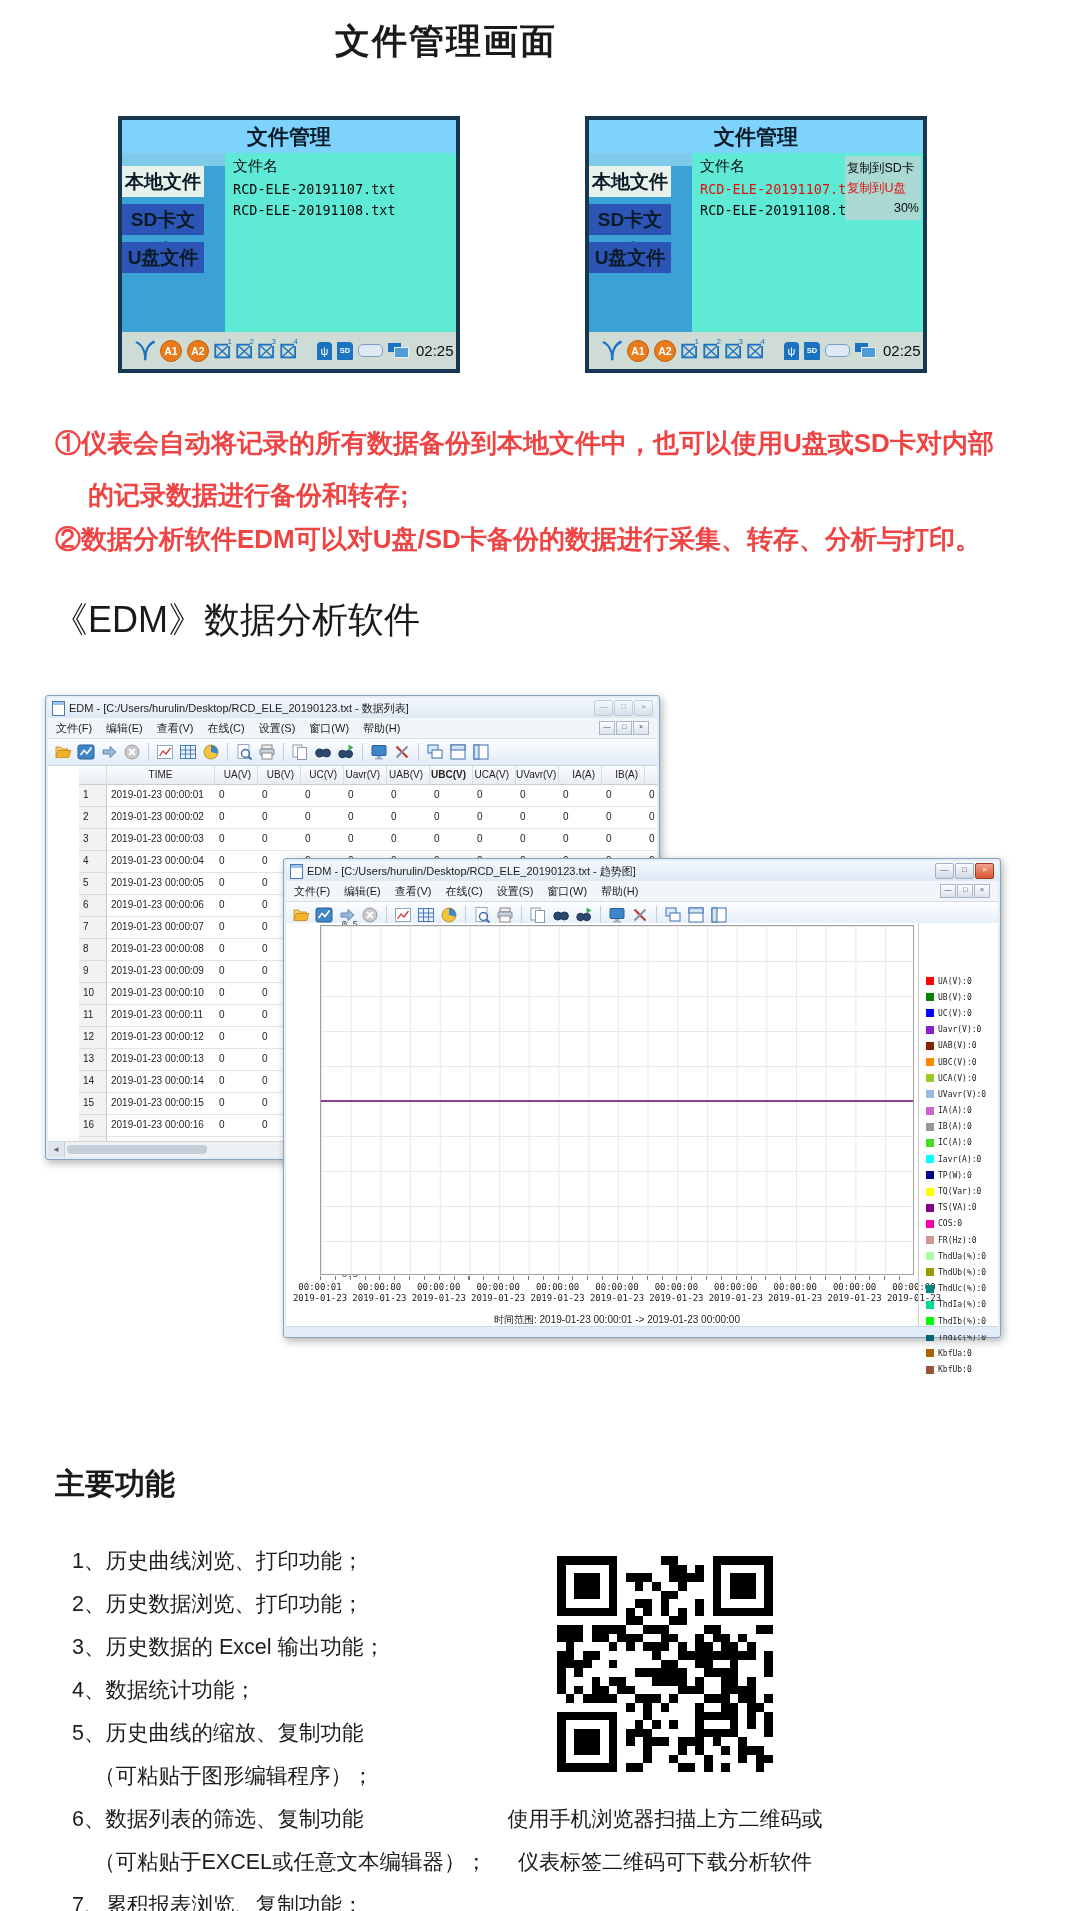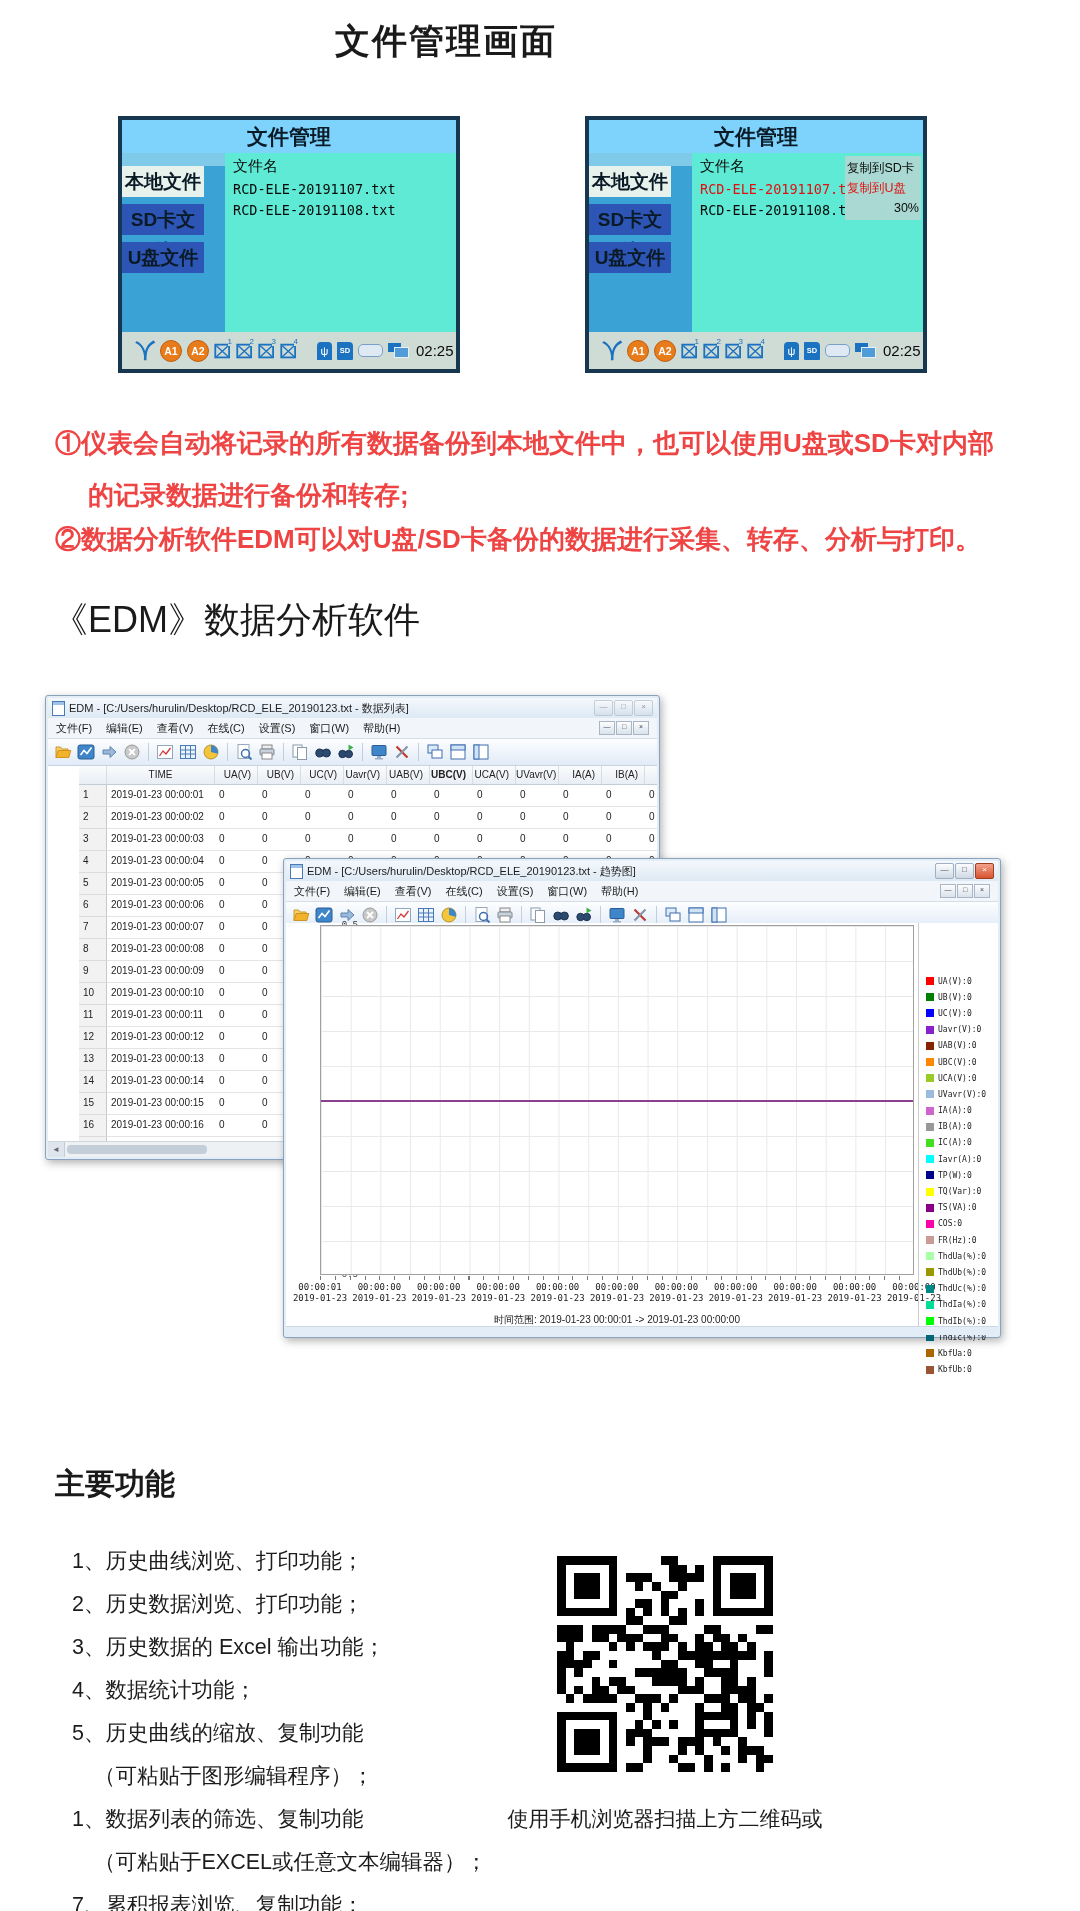--- a/index.html
+++ b/index.html
@@ -956,21 +956,21 @@
   </div>
 
   <div class="abs features-heading">主要功能</div>
   <div class="abs feat-list" id="features">
       <div class="fl">1、历史曲线浏览、打印功能；</div>
       <div class="fl">2、历史数据浏览、打印功能；</div>
       <div class="fl">3、历史数据的 Excel 输出功能；</div>
       <div class="fl">4、数据统计功能；</div>
       <div class="fl">5、历史曲线的缩放、复制功能</div>
       <div class="fl ind">（可粘贴于图形编辑程序）；</div>
-      <div class="fl">1、数据列表的筛选、复制功能</div>
+      <div class="fl">6、数据列表的筛选、复制功能</div>
       <div class="fl ind">（可粘贴于EXCEL或任意文本编辑器）；</div>
       <div class="fl">7、累积报表浏览、复制功能；</div>
     </div>
 
   <div class="abs qr-box">
     <svg id="qrsvg" width="216" height="216" viewBox="0 0 25 25" shape-rendering="crispEdges">
         <rect x="0" y="0" width="25" height="25" fill="#fff"></rect>
         <rect x="12" y="0" width="1" height="1"></rect>
         <rect x="13" y="0" width="1" height="1"></rect>
         <rect x="13" y="1" width="1" height="1"></rect>
@@ -1187,15 +1187,16 @@
         <rect x="18" y="0" width="7" height="7"></rect>
         <rect x="19" y="1" width="5" height="5" fill="#fff"></rect>
         <rect x="20" y="2" width="3" height="3"></rect>
         <rect x="0" y="18" width="7" height="7"></rect>
         <rect x="1" y="19" width="5" height="5" fill="#fff"></rect>
         <rect x="2" y="20" width="3" height="3"></rect>
       </svg>
   </div>
   <div class="abs qr-caption">
     <div>使用手机浏览器扫描上方二维码或</div>
+    <div>仪表标签二维码可下载分析软件</div>
   </div>
 
 </div>
 
 </body></html>

